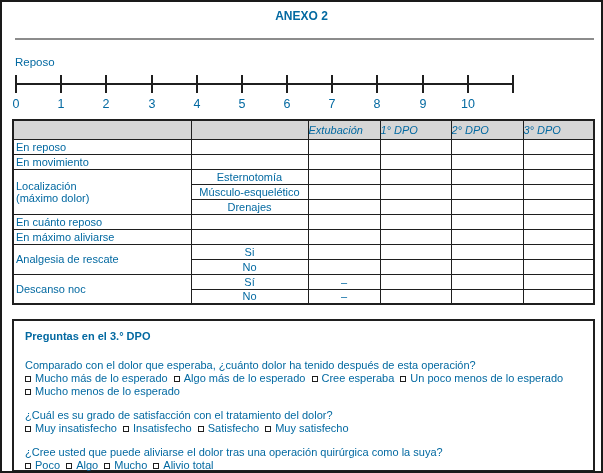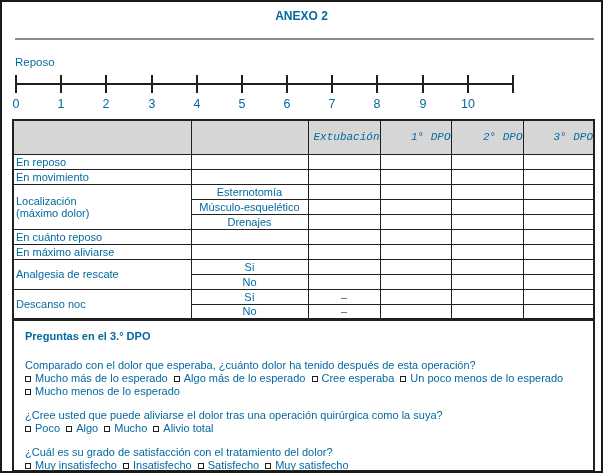--- a/index.html
+++ b/index.html
@@ -70,23 +70,22 @@
     border: 1px solid #1f1f1f;
     font-size: 11px;
     padding: 0;
     overflow: hidden;
     white-space: nowrap;
   }
   .grid th {
     background: #d6d6d6;
     font-style: italic;
     font-weight: normal;
-    height: 34px;
-    text-align: right;
-    font-family: Liberation Mono, monospace;
+    height: 19px;
+    text-align: left;
   }
   .grid td { height: 15px; background: #ffffff; }
   .grid td.lbl { text-align: left; padding-left: 2px; }
   .grid td.sub { text-align: center; }
   .grid td.dash { text-align: center; }
   .loc-lines { line-height: 12px; }
 
   
   .qbox {
     position: absolute;
@@ -265,33 +264,33 @@
       <div class="opts">
         <span class="cb"></span><span class="opt">Mucho más de lo esperado</span>
         <span class="cb"></span><span class="opt">Algo más de lo esperado</span>
         <span class="cb"></span><span class="opt">Cree esperaba</span>
         <span class="cb"></span><span class="opt">Un poco menos de lo esperado</span>
         <span class="cb"></span><span class="opt">Mucho menos de lo esperado</span>
       </div>
     </div>
 
     <div class="qblock">
+      <div class="qtext">¿Cuál es su grado de satisfacción con el tratamiento del dolor?</div>
+      <div class="opts">
+        <span class="cb"></span><span class="opt">Muy insatisfecho</span>
+        <span class="cb"></span><span class="opt">Insatisfecho</span>
+        <span class="cb"></span><span class="opt">Satisfecho</span>
+        <span class="cb"></span><span class="opt">Muy satisfecho</span>
+      </div>
+    </div>
+
+    <div class="qblock">
       <div class="qtext">¿Cree usted que puede aliviarse el dolor tras una operación quirúrgica como la suya?</div>
       <div class="opts">
         <span class="cb"></span><span class="opt">Poco</span>
         <span class="cb"></span><span class="opt">Algo</span>
         <span class="cb"></span><span class="opt">Mucho</span>
         <span class="cb"></span><span class="opt">Alivio total</span>
       </div>
     </div>
-
-    <div class="qblock">
-      <div class="qtext">¿Cuál es su grado de satisfacción con el tratamiento del dolor?</div>
-      <div class="opts">
-        <span class="cb"></span><span class="opt">Muy insatisfecho</span>
-        <span class="cb"></span><span class="opt">Insatisfecho</span>
-        <span class="cb"></span><span class="opt">Satisfecho</span>
-        <span class="cb"></span><span class="opt">Muy satisfecho</span>
-      </div>
-    </div>
   </div>
 
 </div>
 
 </body></html>

